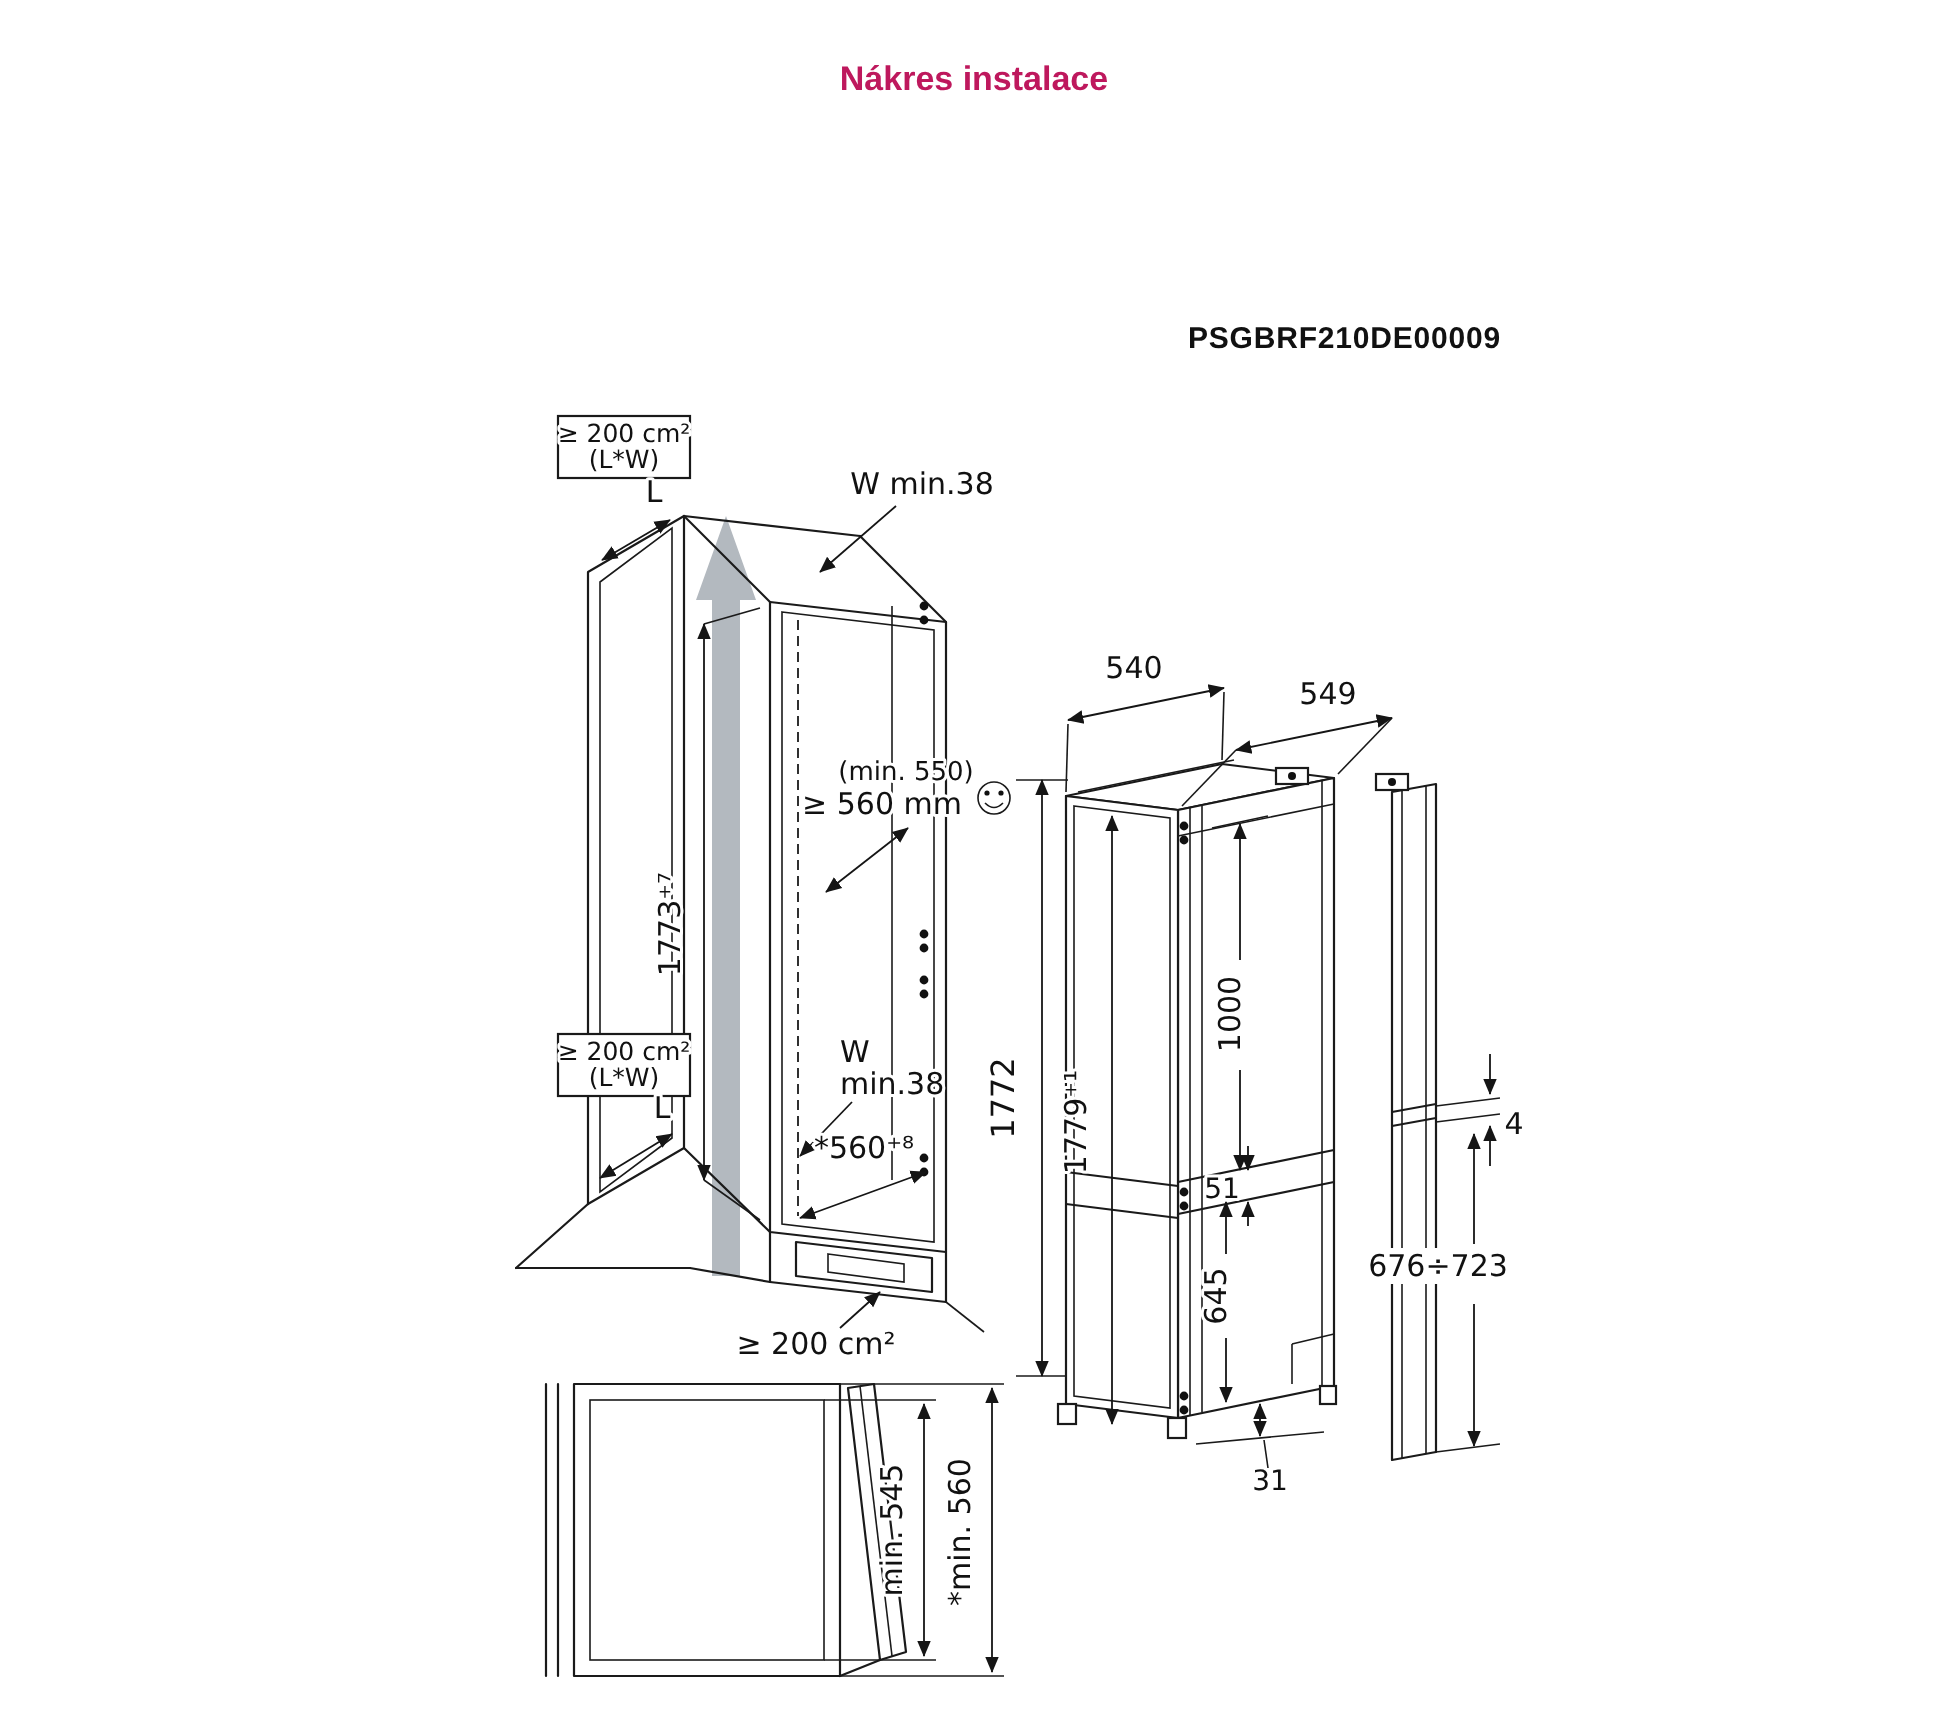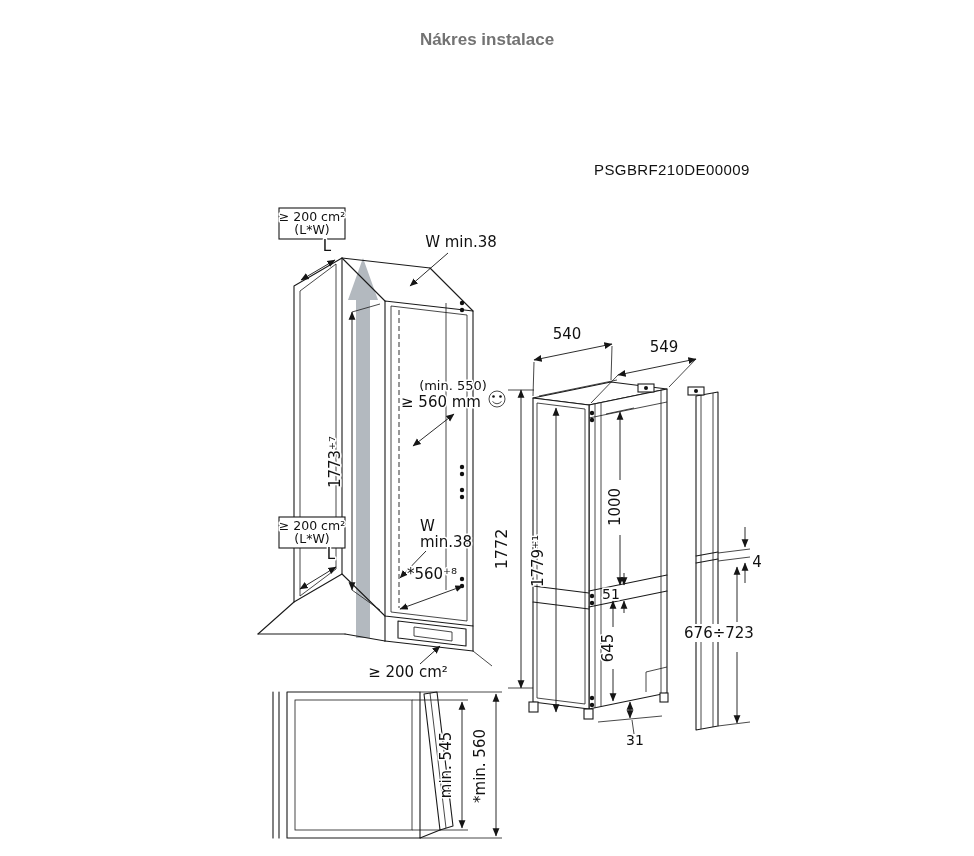--- a/index.html
+++ b/index.html
@@ -1,20 +1,20 @@
 <!DOCTYPE html>
 <html><head>
 <meta charset="utf-8">
 <style>
   * { margin:0; padding:0; box-sizing:border-box; }
   html,body { width:974px; height:856px; background:#ffffff; overflow:hidden; }
   body { position:relative; font-family:"Liberation Sans","DejaVu Sans",sans-serif; }
   .title { position:absolute; top:30px; left:0; width:100%; text-align:center;
-           font-size:17px; font-weight:bold; color:#737373; }
-  .code  { position:absolute; top:161px; left:594px; font-size:15px; color:#111; letter-spacing:.4px; }
+           font-size:17px; font-weight:bold; color:#be185d; }
+  .code  { position:absolute; top:161px; left:594px; font-size:15px; color:#111; letter-spacing:.4px;font-weight:bold; }
   svg.diagram { position:absolute; left:0; top:0; }
   svg text { font-family:"DejaVu Sans","Liberation Sans",sans-serif; fill:#111;
              paint-order:stroke; stroke:#fff; stroke-width:3px; stroke-linejoin:round; }
   .t12 { font-size:12.5px; } .t13 { font-size:13px; } .t14 { font-size:14px; }
   .t15 { font-size:15px; } .t16 { font-size:16px; }
   .draw { fill:none; stroke:#1a1a1a; stroke-width:1.1; stroke-linejoin:round; stroke-linecap:round; }
   .thin { fill:none; stroke:#1a1a1a; stroke-width:0.8; }
   .dash { fill:none; stroke:#1a1a1a; stroke-width:0.9; stroke-dasharray:5 3; }
   .dim  { fill:none; stroke:#151515; stroke-width:0.9; }
   .facefill { fill:#ffffff; stroke:#1a1a1a; stroke-width:1.1; stroke-linejoin:round; }

